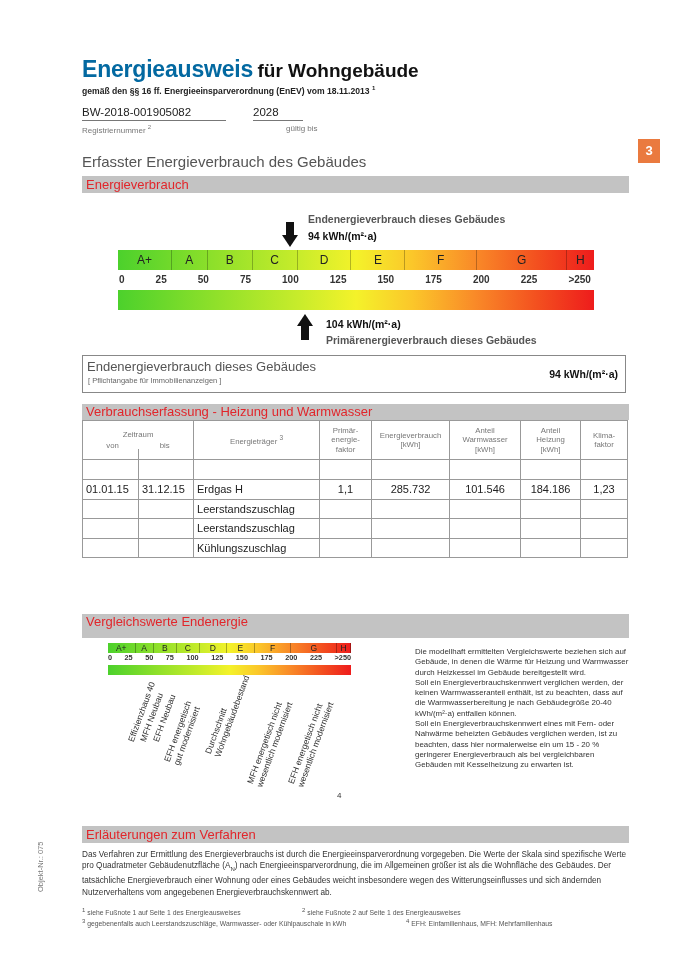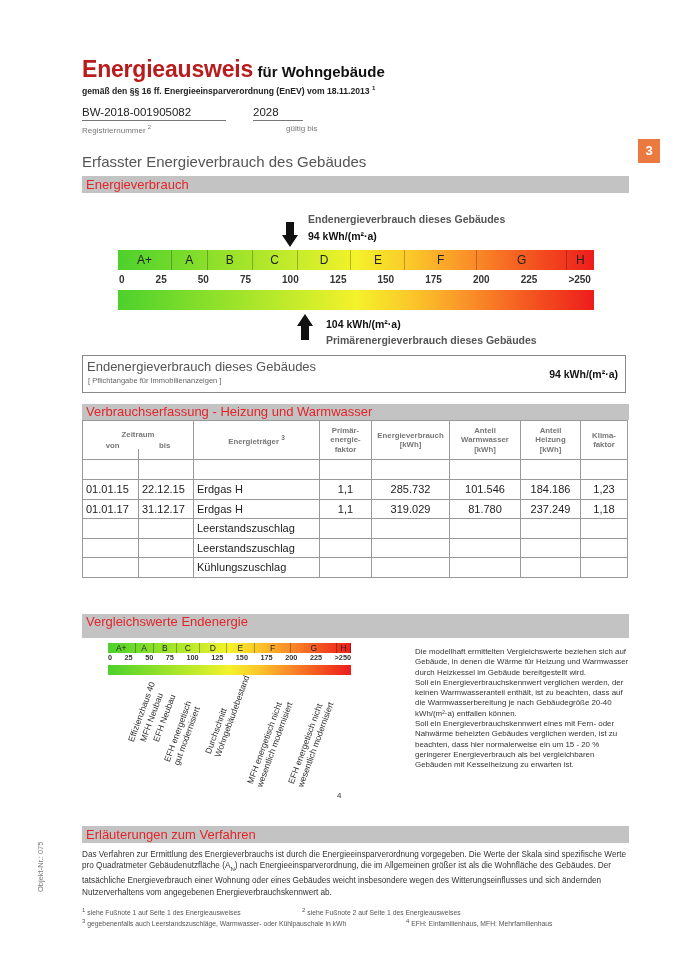--- a/index.html
+++ b/index.html
@@ -3,22 +3,22 @@
 <meta charset="utf-8">
 <style>
   * { box-sizing: border-box; margin: 0; padding: 0; }
   html, body { width: 696px; height: 960px; background: #ffffff; overflow: hidden; }
   body { position: relative; font-family: "Liberation Sans", sans-serif; color: #1a1a1a; }
 
   .abs { position: absolute; }
 
   
   #title { left: 82px; top: 56px; white-space: nowrap; }
-  #title .big { font-size: 23px; font-weight: bold; color: #b91c1c; letter-spacing: -0.2px; }
-  #title .small { font-size: 15px; font-weight: bold; color: #111; }
+  #title .big { font-size: 23px; font-weight: bold; color: #0369a1; letter-spacing: -0.2px; }
+  #title .small { font-size: 19px; font-weight: bold; color: #111; }
   #subtitle { left: 82px; top: 85px; font-size: 8.6px; font-weight: bold; color: #222; white-space: nowrap; }
   #subtitle sup { font-size: 6px; }
   #regnr { left: 82px; top: 106px; width: 144px; font-size: 11.5px; color: #222; border-bottom: 1px solid #777; padding-bottom: 2px; }
   #regnr-label { left: 82px; top: 124px; font-size: 8px; color: #777; }
   #regnr-label sup { font-size: 6px; }
   #valid { left: 253px; top: 106px; width: 50px; font-size: 11.5px; color: #222; border-bottom: 1px solid #777; padding-bottom: 2px; }
   #valid-label { left: 253px; top: 124px; font-size: 8px; color: #777; margin-left: 33px; }
 
   #page-badge { left: 638px; top: 139px; width: 22px; height: 24px; background: #ea7a3f; color: #fff; font-weight: bold; font-size: 13px; text-align: center; line-height: 24px; }
 
@@ -42,21 +42,21 @@
   #primlabel { left: 326px; top: 334px; font-size: 10.5px; font-weight: bold; color: #555; white-space: nowrap; }
 
   #summary-box { left: 82px; top: 355px; width: 544px; height: 38px; border: 1px solid #888; }
   #summary-title { left: 4px; top: 3px; font-size: 13px; color: #555; white-space: nowrap; }
   #summary-sub { left: 5px; top: 20px; font-size: 7.5px; color: #666; white-space: nowrap; }
   #summary-value { right: 7px; top: 12px; font-size: 10.5px; font-weight: bold; color: #111; white-space: nowrap; }
 
   
   #cons-table { left: 82px; top: 420px; width: 545px; border-collapse: collapse; table-layout: fixed; }
   #cons-table td, #cons-table th { border: 1px solid #999; font-size: 11px; color: #222; height: 19.5px; padding: 0 3px; white-space: nowrap; }
-  #cons-table th { font-weight: bold; color: #777; font-size: 7.8px; line-height: 9.5px; height: 39px; text-align: center; vertical-align: middle; }
+  #cons-table th { font-weight: normal; color: #777; font-size: 7.8px; line-height: 9.5px; height: 39px; text-align: center; vertical-align: middle; }
   #cons-table td.c { text-align: center; }
   #cons-table tr.blank td { height: 20px; }
 
   
   #cmp-scale { left: 108px; top: 643px; width: 243px; }
   #cmp-classes { height: 10px; }
   #cmp-classes div { font-size: 8.5px; border-right: 1px solid rgba(0,0,0,0.3); }
   #cmp-ticks { font-size: 7.3px; height: 10px; line-height: 10px; }
   #cmp-grad { height: 10px; margin-top: 2px; }
 
@@ -200,37 +200,27 @@
         <td></td>
         <td></td>
         <td></td>
         <td></td>
         <td></td>
         <td></td>
         <td></td>
     </tr>
   <tr>
         <td>01.01.15</td>
-        <td>22.12.15</td>
+        <td>31.12.15</td>
         <td>Erdgas H</td>
         <td class="c">1,1</td>
         <td class="c">285.732</td>
         <td class="c">101.546</td>
         <td class="c">184.186</td>
         <td class="c">1,23</td>
-      </tr>
-      <tr>
-        <td>01.01.17</td>
-        <td>31.12.17</td>
-        <td>Erdgas H</td>
-        <td class="c">1,1</td>
-        <td class="c">319.029</td>
-        <td class="c">81.780</td>
-        <td class="c">237.249</td>
-        <td class="c">1,18</td>
       </tr>
       <tr>
         <td></td>
         <td></td>
         <td>Leerstandszuschlag</td>
         <td></td>
         <td></td>
         <td></td>
         <td></td>
         <td></td>

